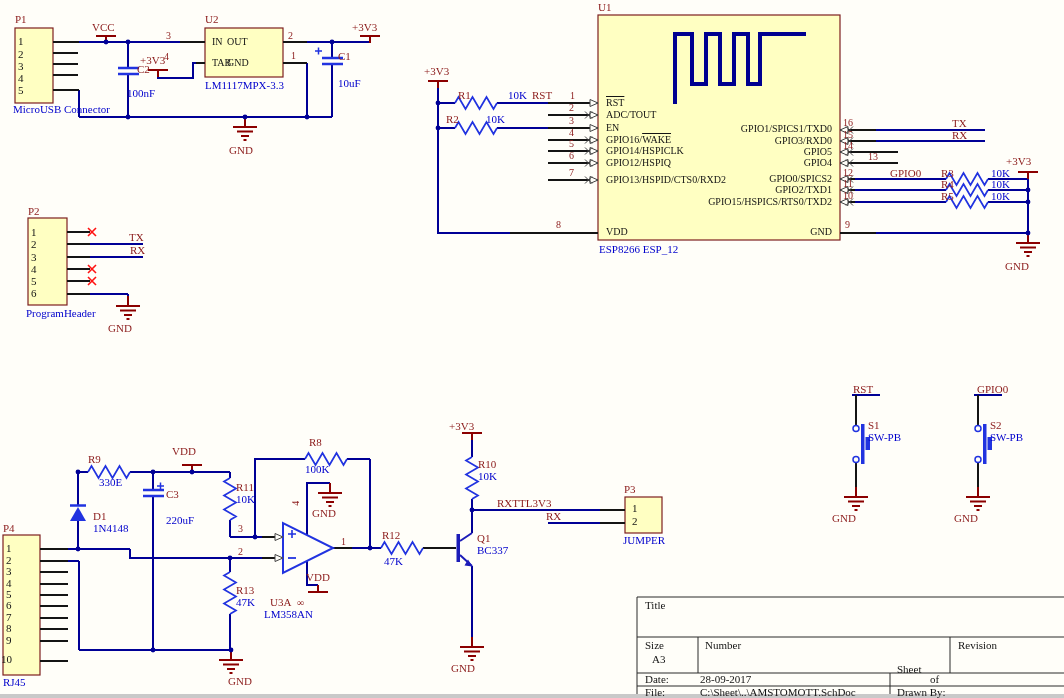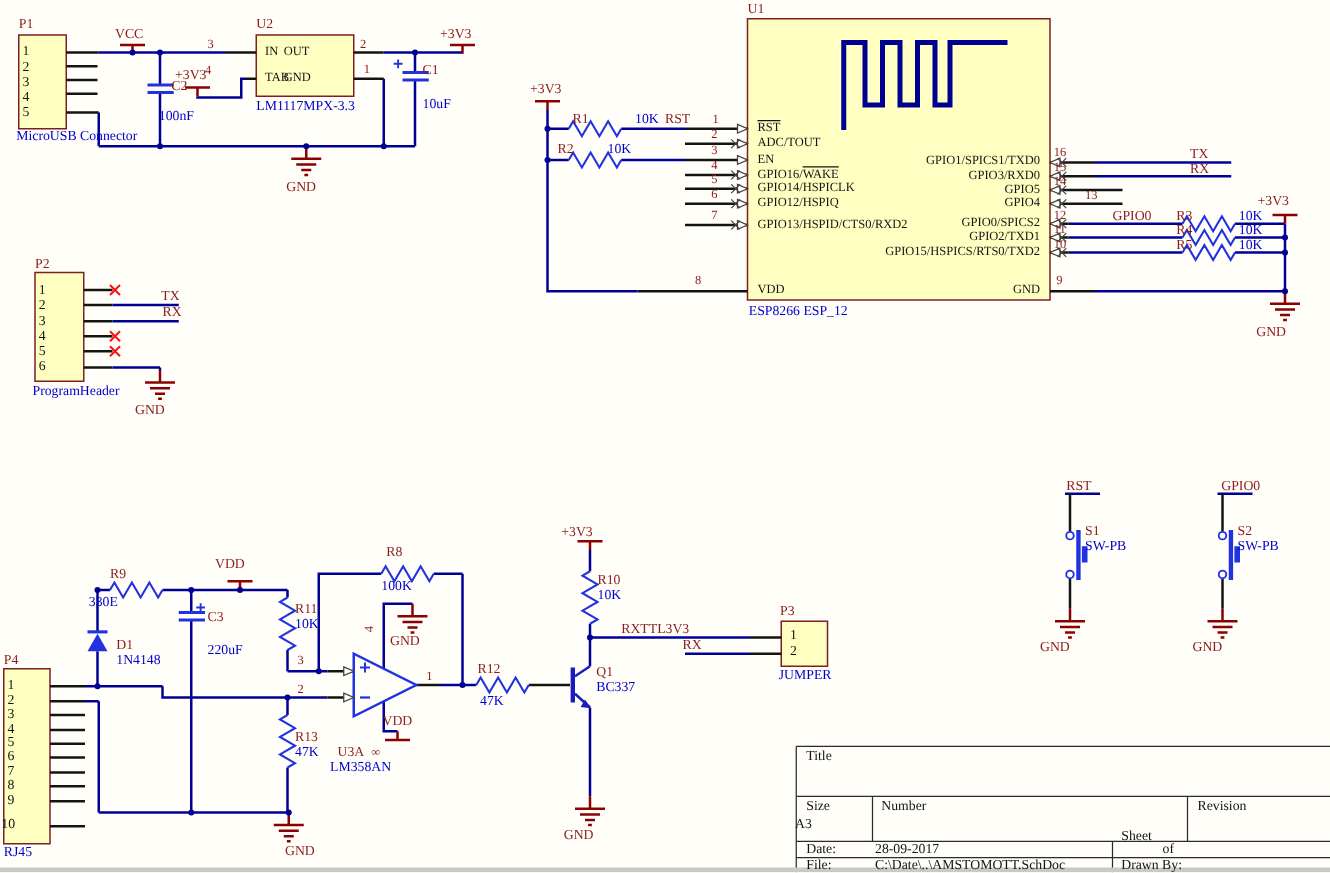--- a/index.html
+++ b/index.html
@@ -299,21 +299,21 @@
 <div class="t blk" style="left:31px;top:252px">3</div>
 <div class="t blk" style="left:31px;top:264px">4</div>
 <div class="t blk" style="left:31px;top:276px">5</div>
 <div class="t blk" style="left:31px;top:288px">6</div>
 <div class="t red" style="left:129px;top:232px">TX</div>
 <div class="t red" style="left:130px;top:245px">RX</div>
 <div class="t blue" style="left:26px;top:308px">ProgramHeader</div>
 <div class="t red" style="left:108px;top:323px">GND</div>
 
 <div class="t red" style="left:88px;top:454px">R9</div>
-<div class="t blue" style="left:71px;top:477px">330E</div>
+<div class="t blue" style="left:99px;top:477px">330E</div>
 <div class="t red" style="left:172px;top:446px">VDD</div>
 <div class="t red" style="left:166px;top:489px">C3</div>
 <div class="t blue" style="left:166px;top:515px">220uF</div>
 <div class="t red" style="left:236px;top:482px">R11</div>
 <div class="t blue" style="left:236px;top:494px">10K</div>
 <div class="t red" style="left:93px;top:511px">D1</div>
 <div class="t blue" style="left:93px;top:523px">1N4148</div>
 <div class="t red" style="left:3px;top:523px">P4</div>
 <div class="t blk" style="left:6px;top:543px">1</div>
 <div class="t blk" style="left:6px;top:555px">2</div>
@@ -360,24 +360,24 @@
 <div class="t red" style="left:868px;top:420px">S1</div>
 <div class="t blue" style="left:868px;top:432px">SW-PB</div>
 <div class="t red" style="left:832px;top:513px">GND</div>
 <div class="t red" style="left:977px;top:384px">GPIO0</div>
 <div class="t red" style="left:990px;top:420px">S2</div>
 <div class="t blue" style="left:990px;top:432px">SW-PB</div>
 <div class="t red" style="left:954px;top:513px">GND</div>
 
 <div class="t blk" style="left:645px;top:600px">Title</div>
 <div class="t blk" style="left:645px;top:640px">Size</div>
-<div class="t blk" style="left:636px;top:654px">A3</div>
+<div class="t blk" style="left:652px;top:654px">A3</div>
 <div class="t blk" style="left:705px;top:640px">Number</div>
 <div class="t blk" style="left:958px;top:640px">Revision</div>
 <div class="t blk" style="left:645px;top:674px">Date:</div>
 <div class="t blk" style="left:700px;top:674px">28-09-2017</div>
 <div class="t blk" style="left:897px;top:664px">Sheet</div>
 <div class="t blk" style="left:930px;top:674px">of</div>
 <div class="t blk" style="left:645px;top:687px">File:</div>
-<div class="t blk" style="left:700px;top:687px">C:\Date\..\AMSTOMOTT.SchDoc</div>
+<div class="t blk" style="left:700px;top:687px">C:\Sheet\..\AMSTOMOTT.SchDoc</div>
 <div class="t blk" style="left:897px;top:687px">Drawn By:</div>
 
 </div>
 
 </body></html>

